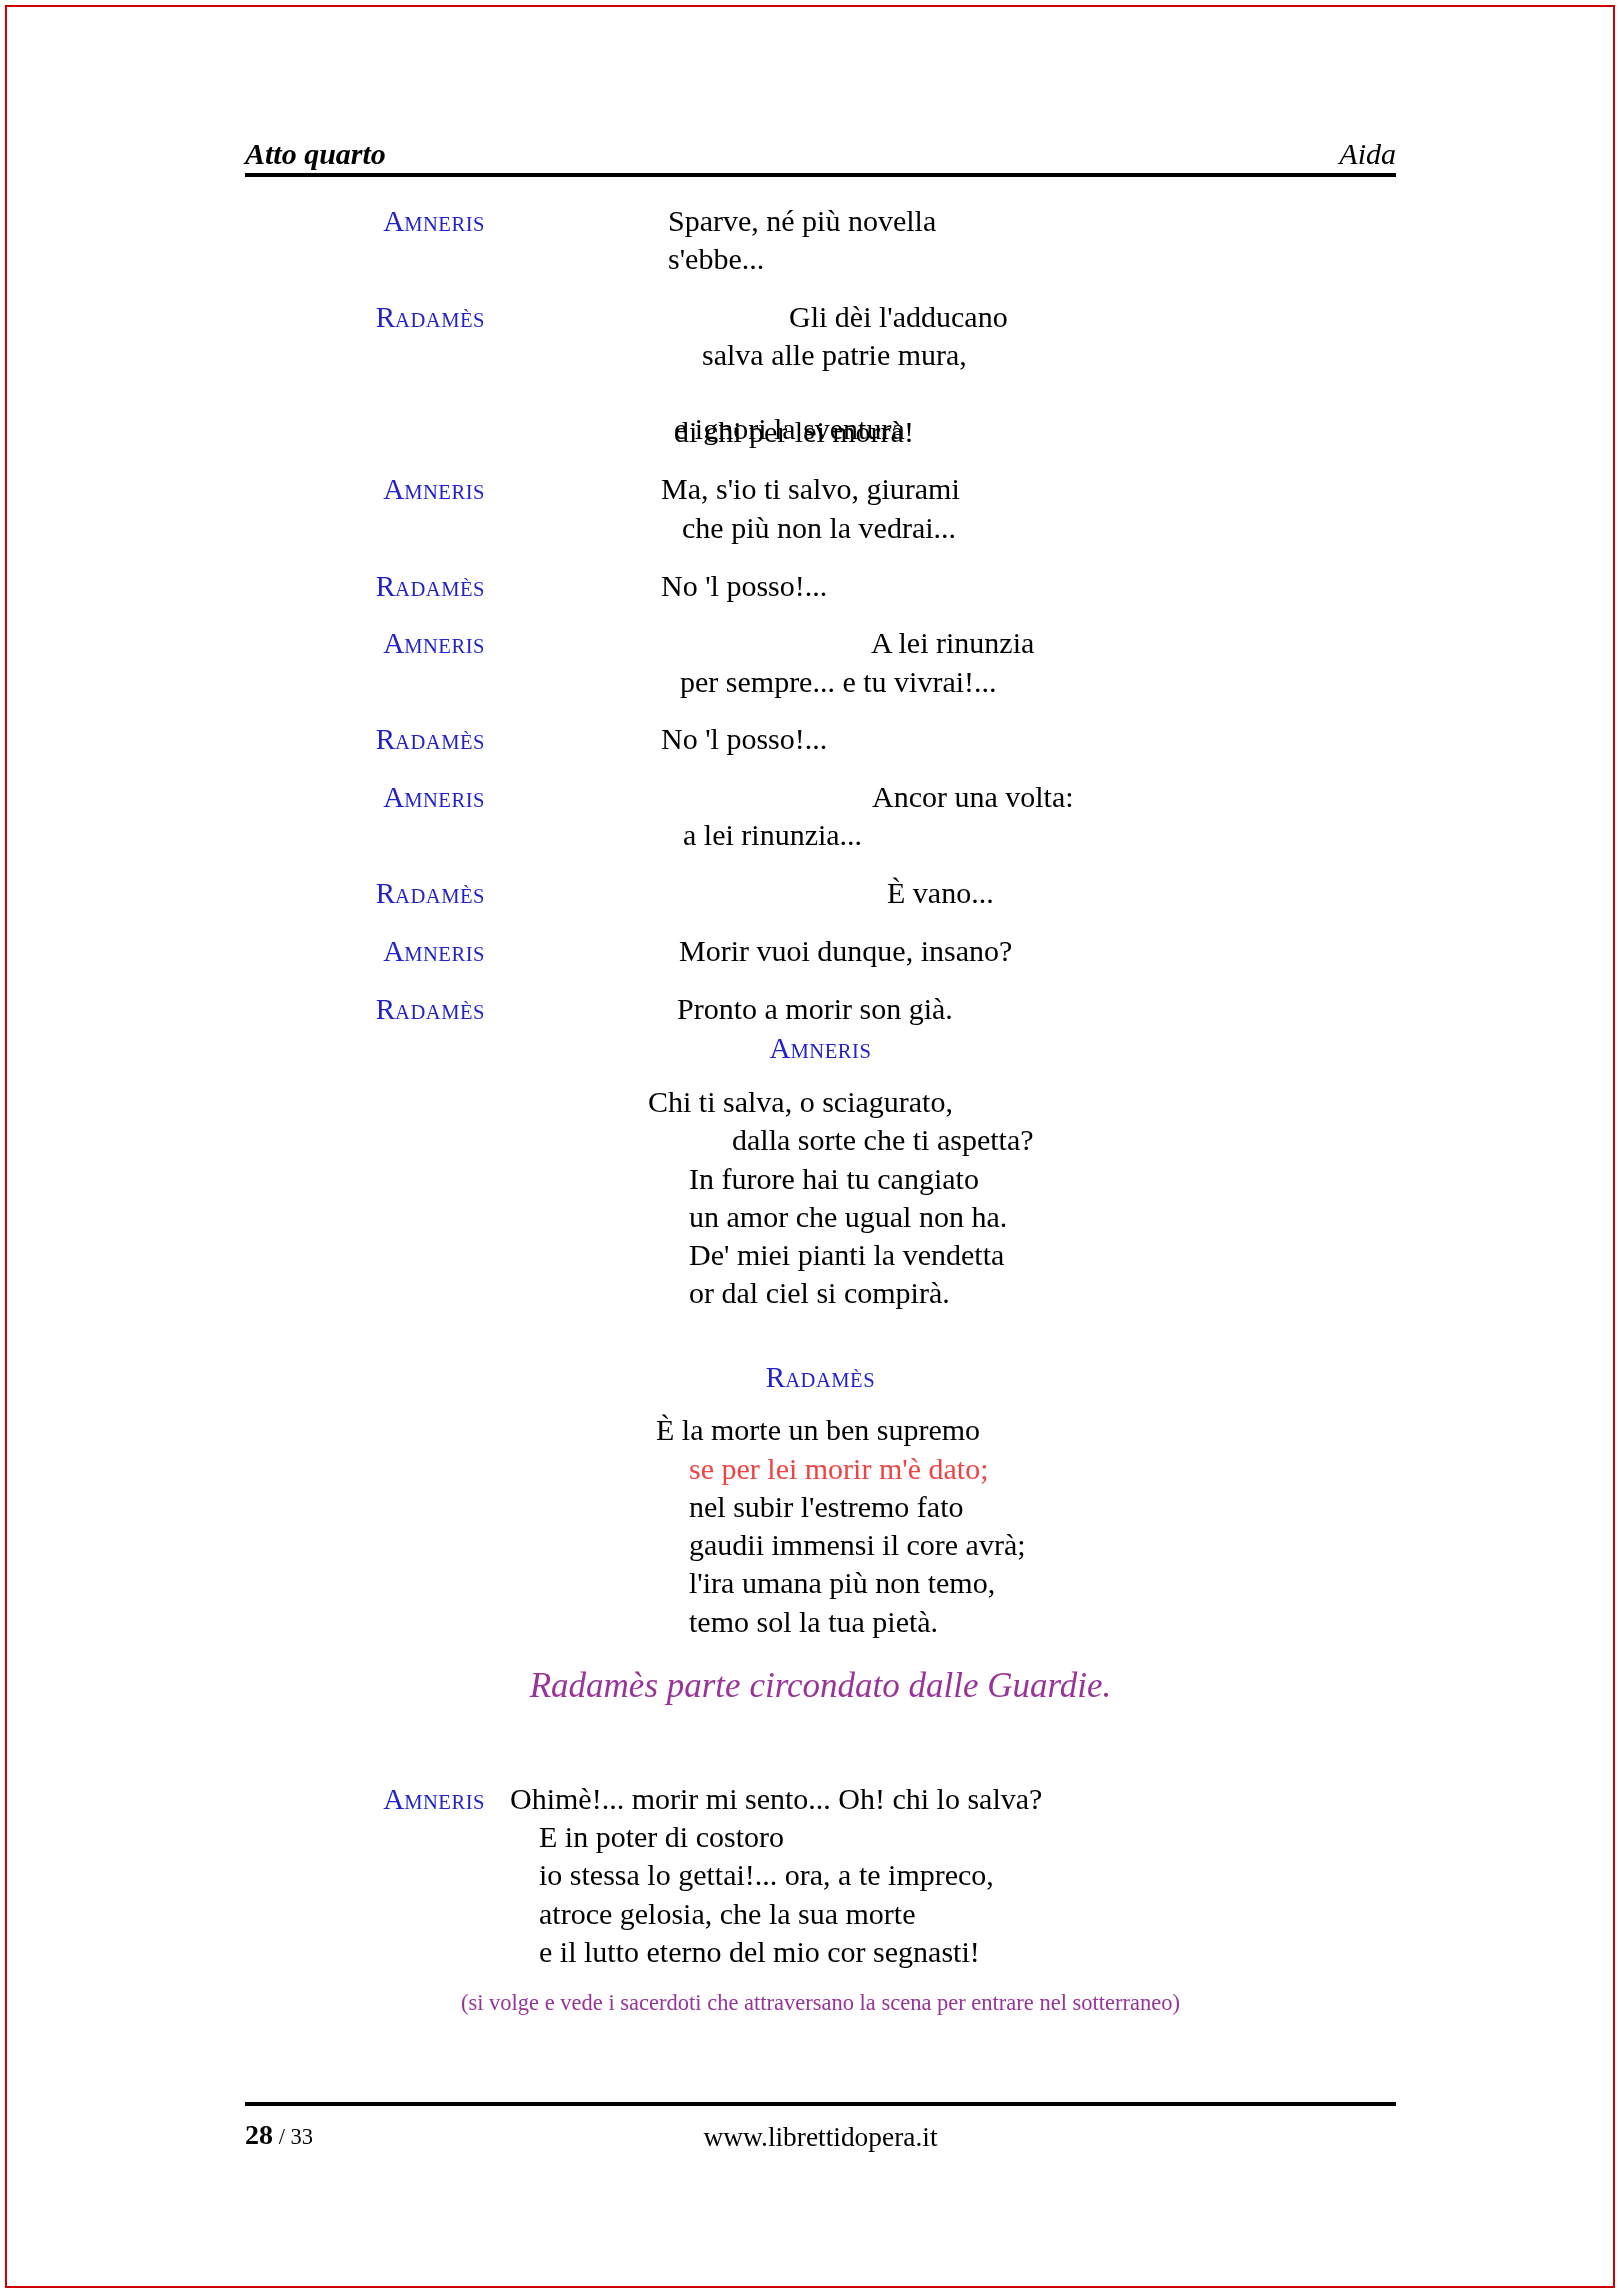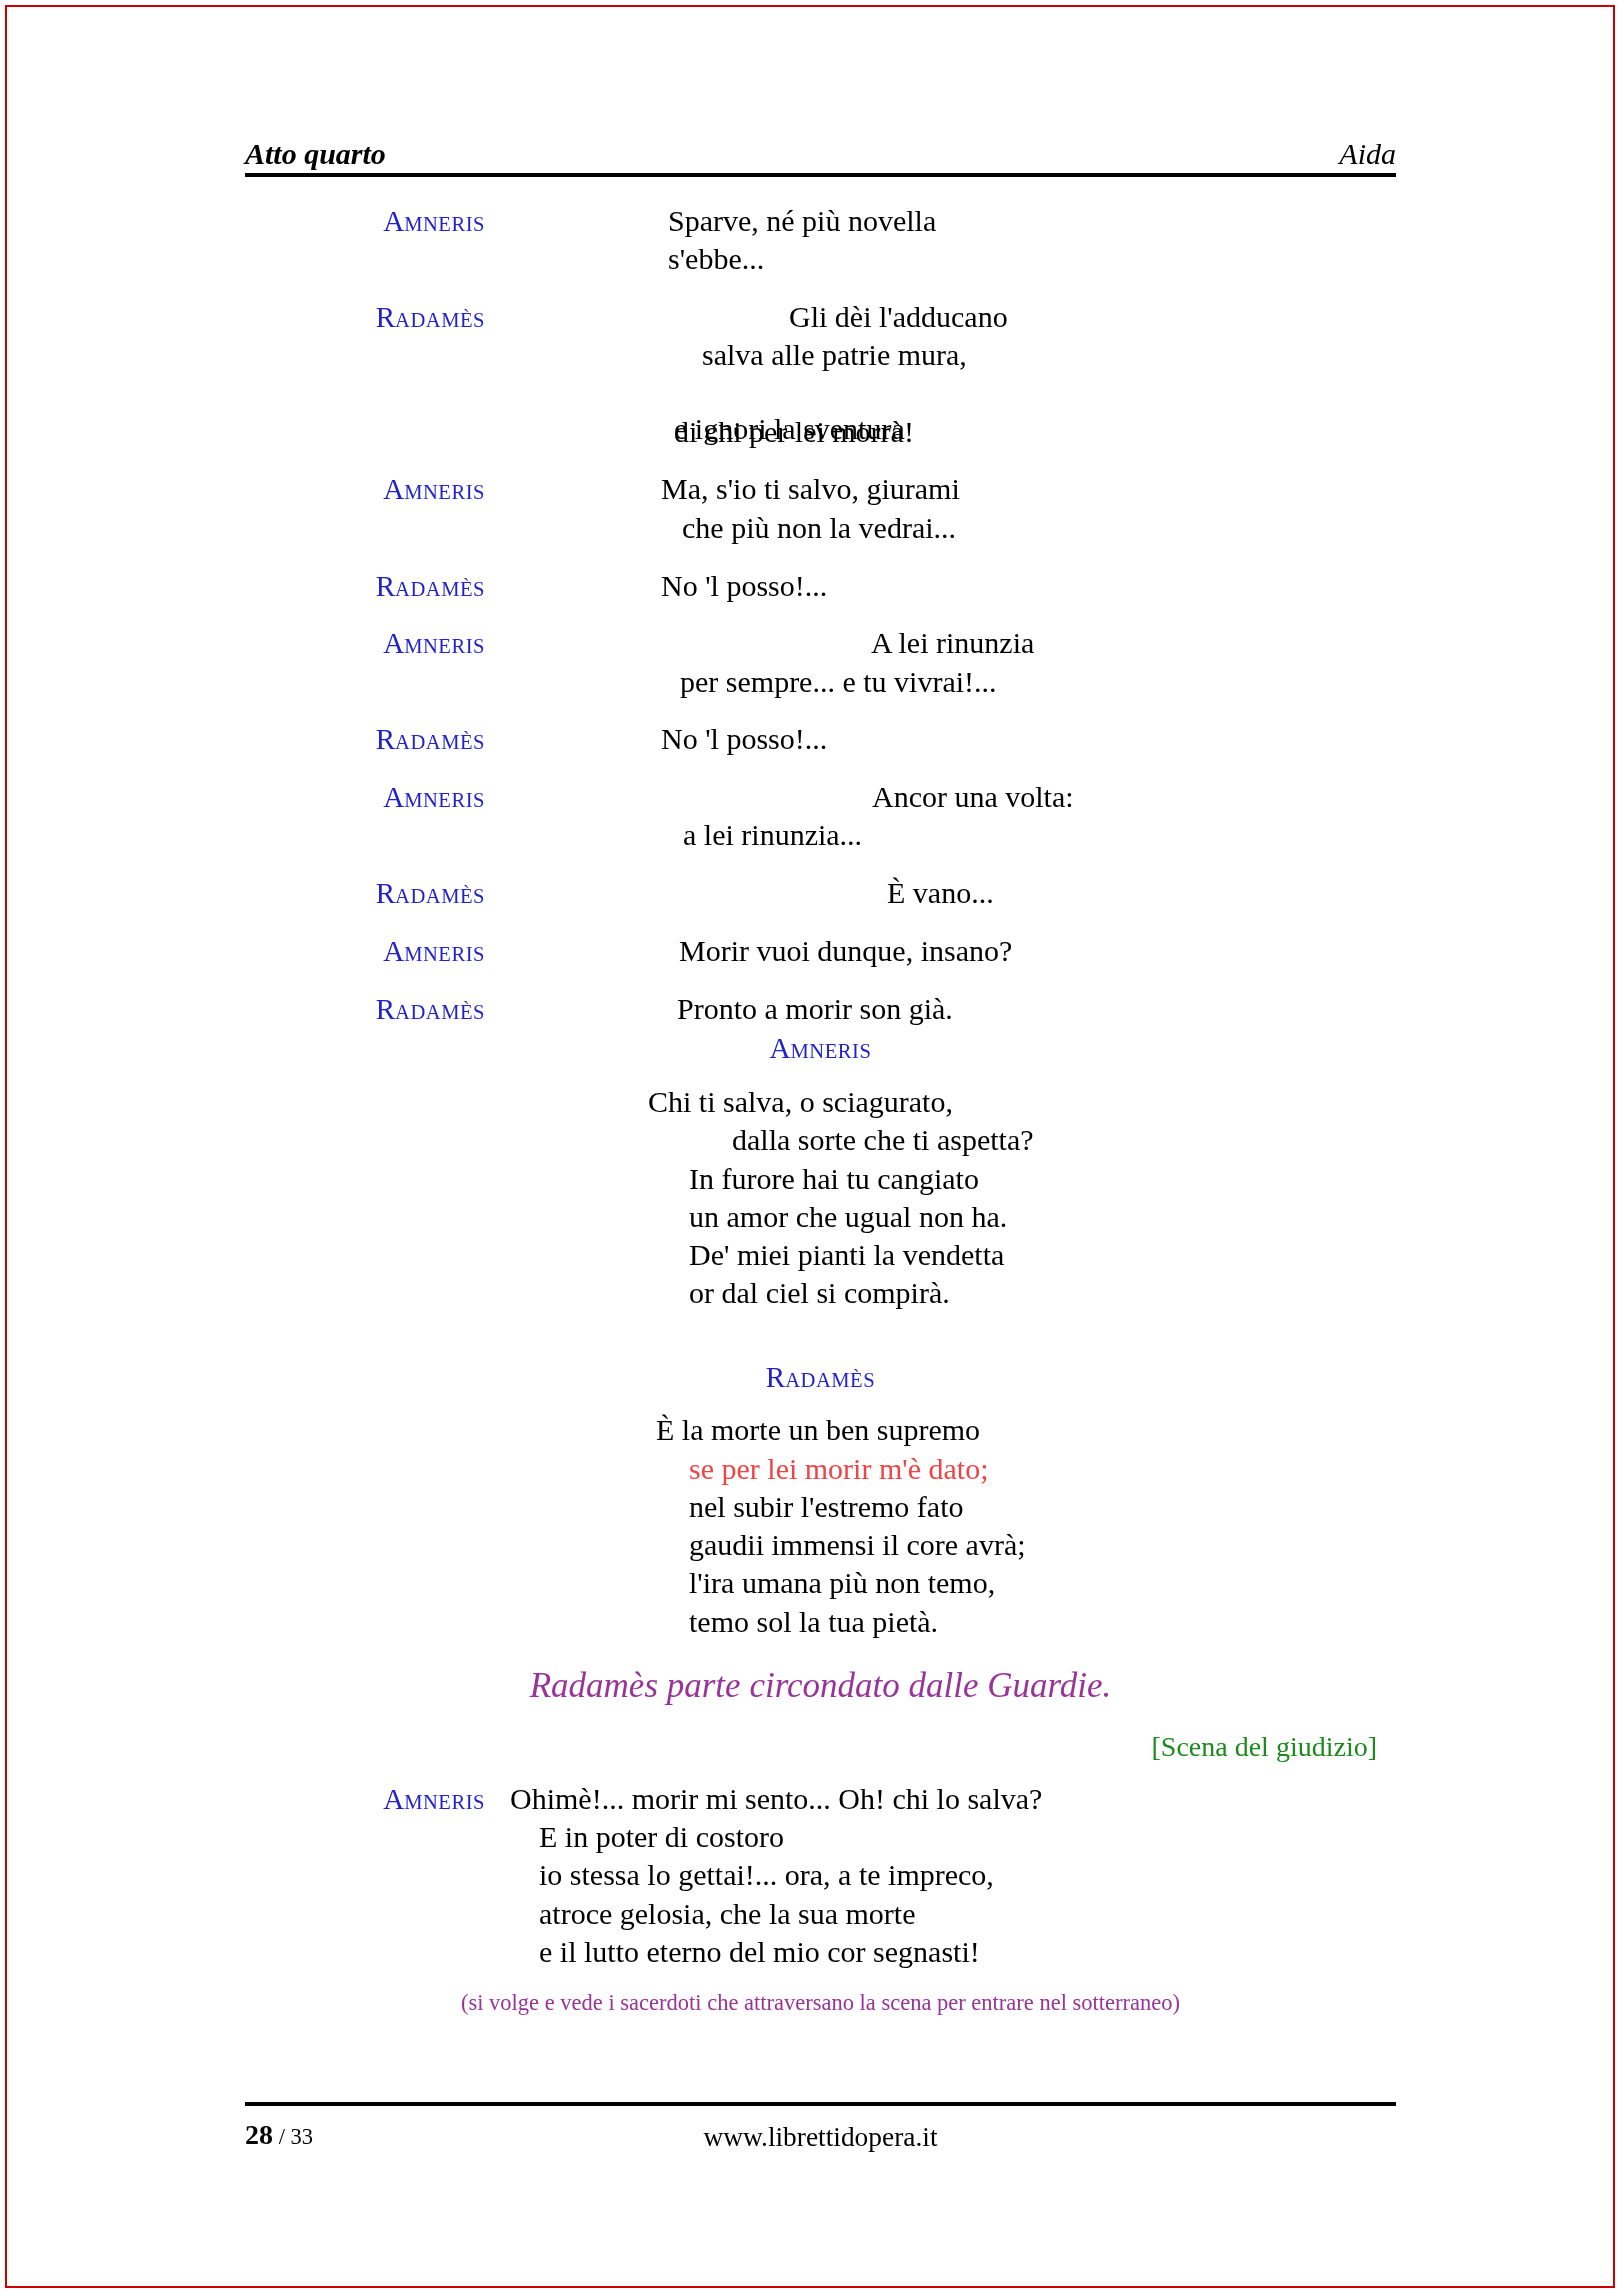--- a/index.html
+++ b/index.html
@@ -119,20 +119,19 @@
       <div class="verse-line" style="color: rgb(0, 0, 0); left: 689px; top: 1603px;">temo sol la tua pietà.</div>
       <div class="speaker-name" style="color: rgb(34, 34, 204); left: 245px; width: 240px; top: 1780px; text-align: right;"><span class="speaker-initial">A</span><span class="speaker-rest">MNERIS</span></div>
       <div class="verse-line" style="color: rgb(0, 0, 0); left: 510px; top: 1780px;">Ohimè!... morir mi sento... Oh! chi lo salva?</div>
       <div class="verse-line" style="color: rgb(0, 0, 0); left: 539px; top: 1818px;">E in poter di costoro</div>
       <div class="verse-line" style="color: rgb(0, 0, 0); left: 539px; top: 1856px;">io stessa lo gettai!... ora, a te impreco,</div>
       <div class="verse-line" style="color: rgb(0, 0, 0); left: 539px; top: 1895px;">atroce gelosia, che la sua morte</div>
       <div class="verse-line" style="color: rgb(0, 0, 0); left: 539px; top: 1933px;">e il lutto eterno del mio cor segnasti!</div>
     </div>
 
   <div class="stage-direction" style="color: rgb(153, 51, 153);">Radamès parte circondato dalle Guardie.</div>
-  <div class="scene-note" style="color: rgb(28, 138, 28);">[Scena del giudizio]</div>
   <div class="inline-direction" style="color: rgb(153, 51, 153);">(si volge e vede i sacerdoti che attraversano la scena per entrare nel sotterraneo)</div>
 
   <div class="rule rule-footer"></div>
   <div class="footer-pager"><span class="footer-page-num">28</span><span class="footer-page-total"> / 33</span></div>
   <div class="footer-site">www.librettidopera.it</div>
 </div>
 
 
 </body></html>

